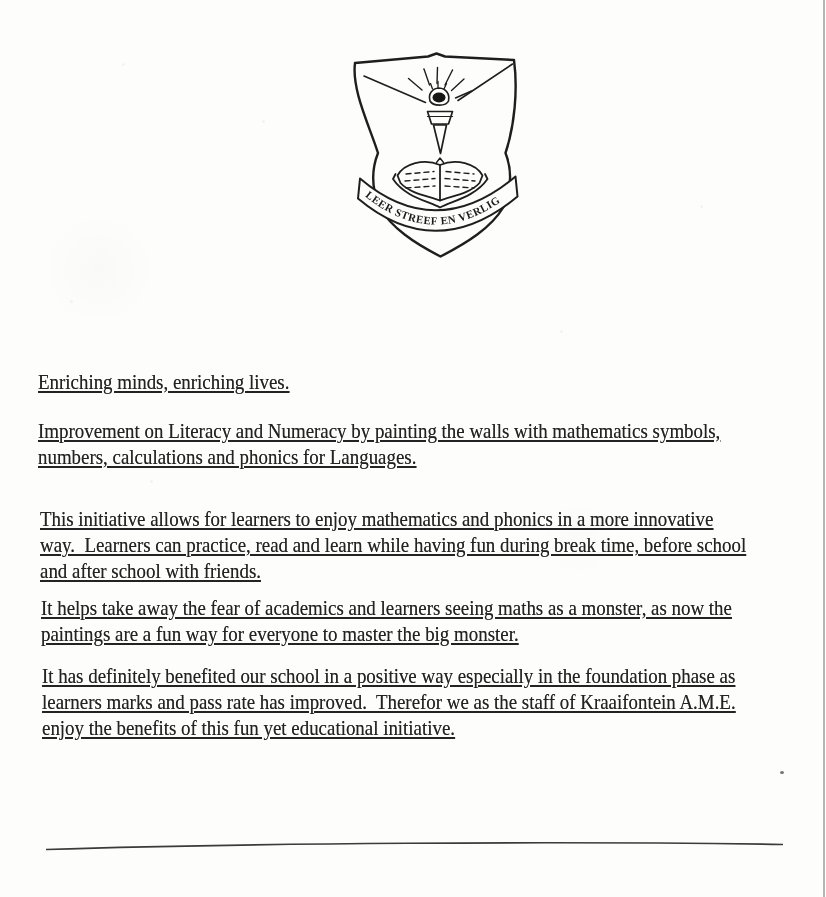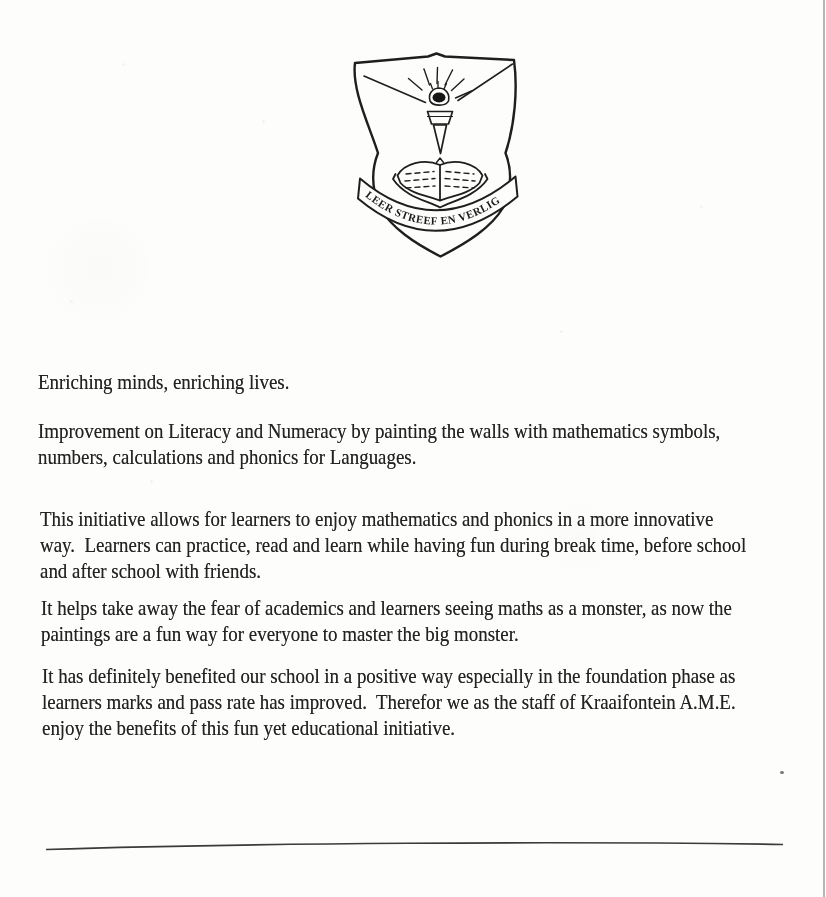--- a/index.html
+++ b/index.html
@@ -46,20 +46,21 @@
   }
   
   .text-block {
     position: absolute;
     left: 38px;
     top: 369px;
     width: 780px;
     color: #232323;
     font-size: 21px;
     line-height: 26px;
+    text-decoration: underline;
   }
   .para {
     transform: scaleX(0.9);
     transform-origin: 0 0;
     margin: 0;
   }
   .para .line {
     white-space: pre;
     text-shadow: 0 0 0.6px rgba(20,20,20,0.55);
   }

